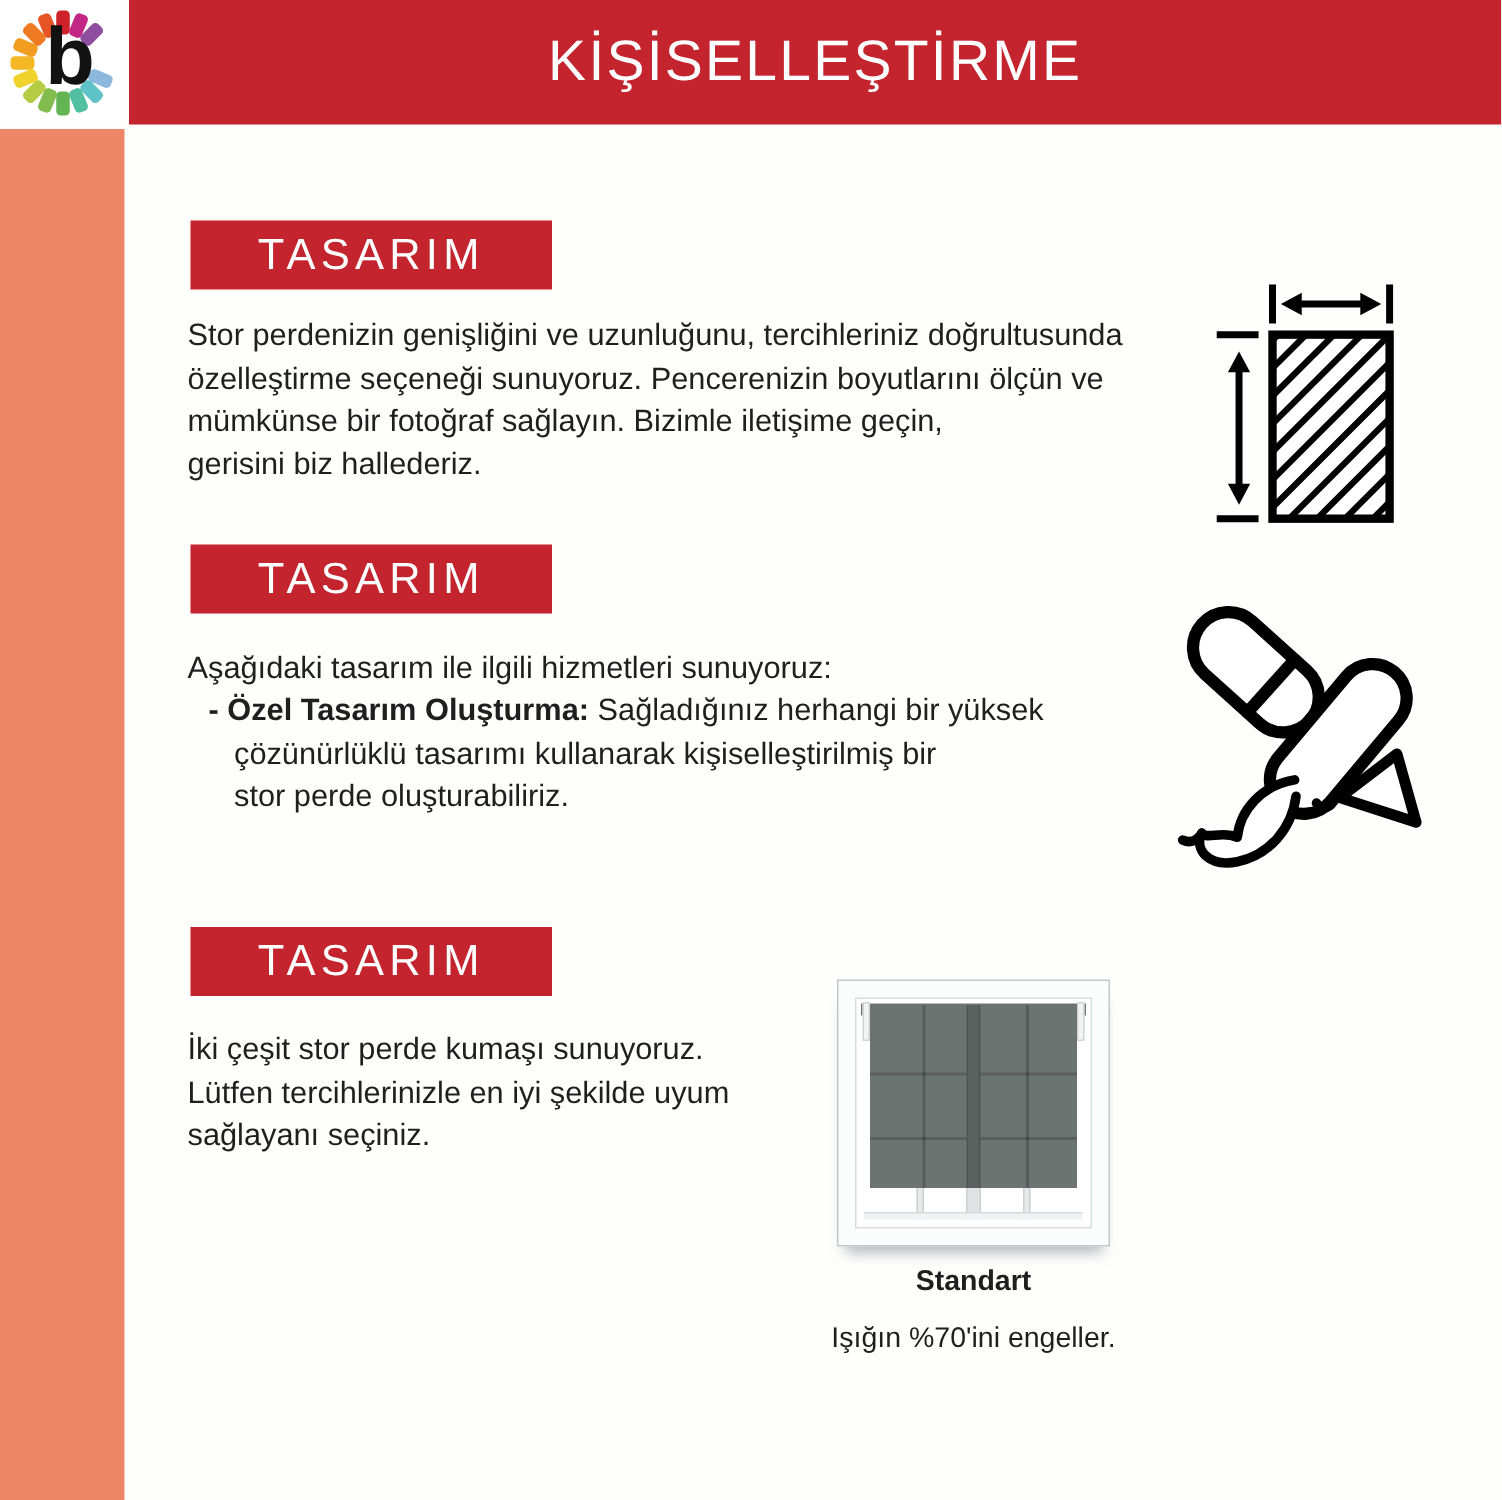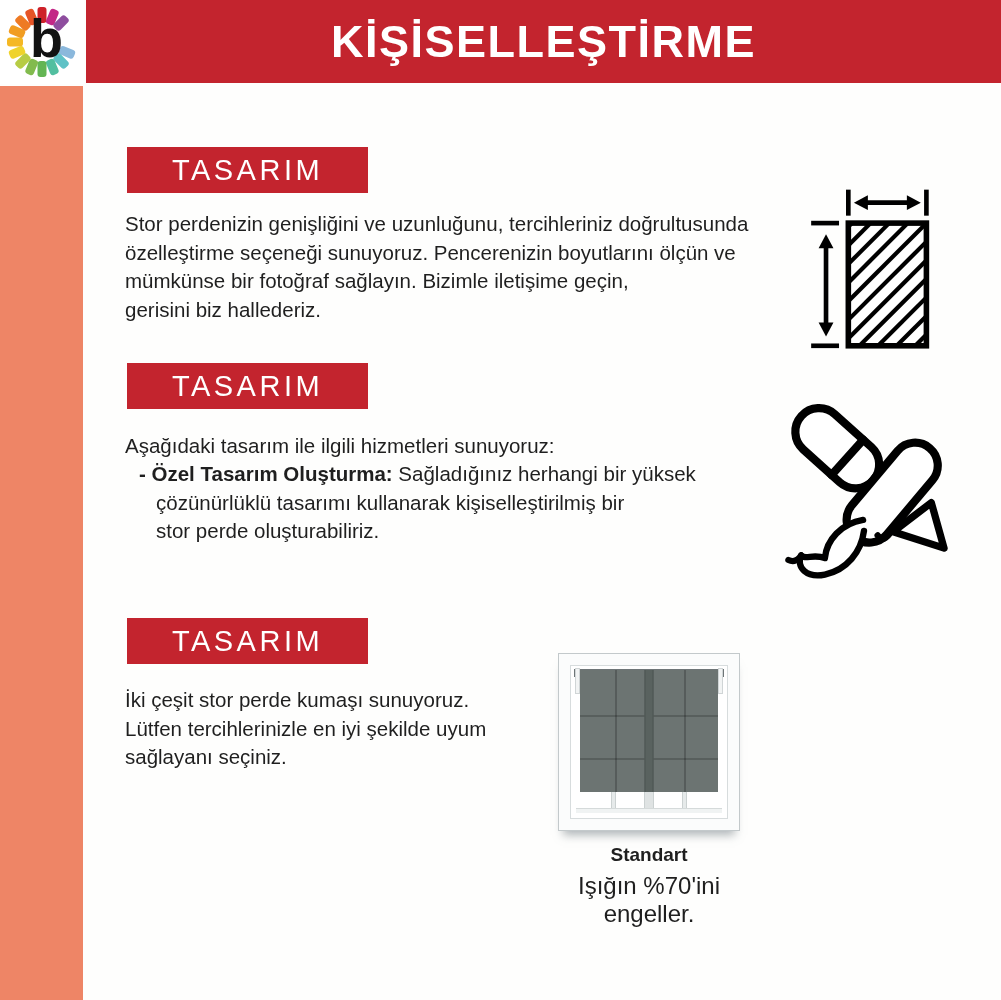--- a/index.html
+++ b/index.html
@@ -6,21 +6,21 @@
     --red:#C3242E; --salmon:#EE8566; --ink:#1F1F1F;
     --standart-blind:#6C7472; --blackout-blind:#202C34;
   }
   *{box-sizing:border-box}
   body{margin:0;background:#fff;font-family:"Liberation Sans",sans-serif;color:var(--ink)}
   .page{position:relative;width:1001px;height:1000px;background:#FEFEFD;overflow:hidden}
 
   
   .banner{position:absolute;left:86px;top:0;width:915px;height:83px;background:var(--red);
     display:flex;align-items:center;justify-content:center}
-  .banner h1{margin:0;color:#fff;font-size:45px;font-weight:bold;letter-spacing:1.5px}
+  .banner h1{margin:0;color:#fff;font-size:38px;font-weight:normal;letter-spacing:1.5px}
 
   
   .logo-box{position:absolute;left:0;top:0;width:84px;height:84px;background:#fff}
   .burst{position:absolute;inset:0}
   .burst-bar{position:absolute;left:50%;top:50%;width:9px;height:16px;border-radius:3px}
   .logo-letter{position:absolute;left:50%;top:50%;transform:translate(-36%,-56%);
     font-size:54px;font-weight:bold;color:#121212}
 
   
   .sidebar{position:absolute;left:0;top:86px;width:83px;height:914px;background:var(--salmon)}
@@ -71,21 +71,21 @@
   .mull{position:absolute;top:-3px;bottom:0;background:#E6EAEA;
     border-left:1px solid #CBD1D1;border-right:1px solid #CBD1D1}
   .mull.c{left:50%;width:10px;transform:translateX(-50%);background:#DFE3E3}
   .mull.q{width:5px}
   .mull.q1{left:24%} .mull.q2{right:24%}
   .sill{position:absolute;left:0;right:0;bottom:0;height:5px;background:#F0F3F3;
     border-top:1px solid #D5DADA}
 
   .caption{width:220px;margin:13px 0 0 -19px;text-align:center}
   .cap-name{font-size:19px;font-weight:bold}
-  .cap-desc{font-size:24px;margin-top:6px}
+  .cap-desc{font-size:19px;margin-top:16px}
 </style>
 </head>
 <body>
 
 <div class="page">
 
   <header class="banner">
     <h1>KİŞİSELLEŞTİRME</h1>
   </header>
 

